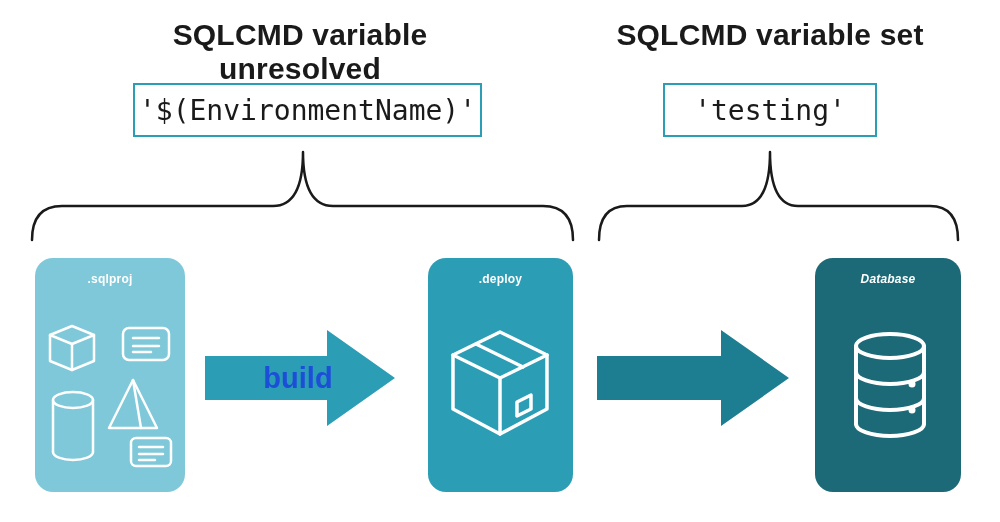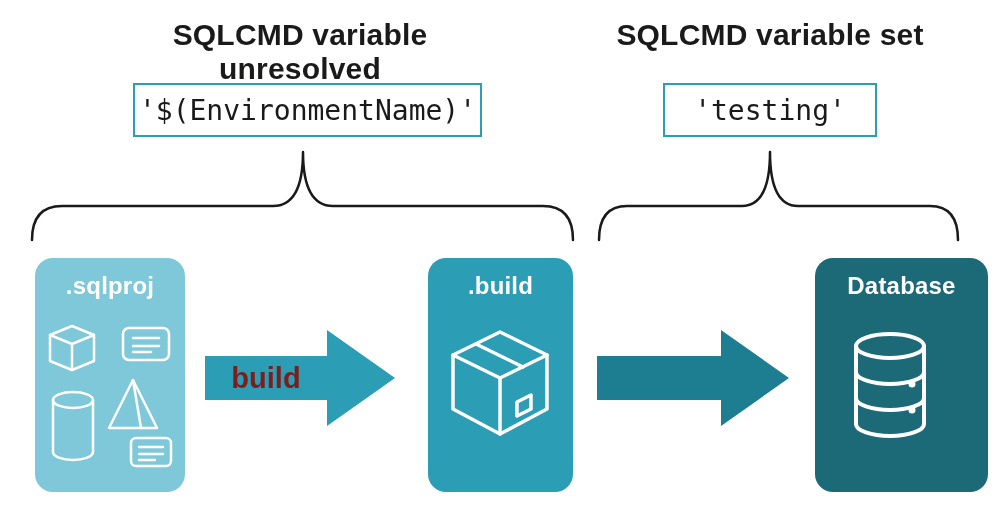--- a/index.html
+++ b/index.html
@@ -19,36 +19,36 @@
     font-family:"DejaVu Sans Mono",monospace;font-size:28px;color:#1a1a1a;
   }
   .codebox-left{left:133px;width:345px;}
   .codebox-right{left:663px;width:210px;}
   .overlay-svg{position:absolute;left:0;top:0;}
   .card{
     position:absolute;top:258px;height:234px;border-radius:18px;
   }
   .card-sqlproj{left:35px;width:150px;background:#7ec8d9;}
   .card-dacpac{left:428px;width:145px;background:#2b9db5;}
-  .card-database{left:815px;width:173px;background:#1c6977;}
+  .card-database{left:815px;width:146px;background:#1c6977;font-style:italic;}
   .card-label{
     position:absolute;top:14px;left:0;width:100%;text-align:center;
-    color:#ffffff;font-size:24px;font-weight:700;letter-spacing:.2px;
+    color:#ffffff;font-size:12px;font-weight:700;letter-spacing:.2px;
   }
   .card-icon{position:absolute;}
   .icon-sqlproj{left:10px;top:62px;}
   .icon-dacpac{left:17px;top:68px;}
   .icon-database{left:30px;top:72px;}
   .arrow{position:absolute;top:330px;height:96px;}
   .arrow-build{left:205px;width:190px;}
   .arrow-deploy{left:597px;width:192px;}
   .arrow svg{position:absolute;left:0;top:0;}
   .arrow-label{
     position:absolute;top:0;height:96px;display:flex;align-items:center;
-    justify-content:center;color:#7f1d1d;font-size:29px;font-weight:700;
+    justify-content:center;color:#1d4ed8;font-size:29px;font-weight:700;padding-left:32px;
   }
   .arrow-build .arrow-label{left:0;width:122px;}
   .arrow-deploy .arrow-label{left:0;width:124px;}
 </style>
 </head>
 <body>
 
 <div class="canvas">
 
   <div class="title title-left">SQLCMD variable unresolved</div>
@@ -95,21 +95,21 @@
   </div>
 
   <div class="arrow arrow-build">
     <svg width="190" height="96" viewBox="0 0 190 96">
       <polygon points="0,26 122,26 122,0 190,48 122,96 122,70 0,70" fill="#2B9DB5"></polygon>
     </svg>
     <div class="arrow-label">build</div>
   </div>
 
   <div class="card card-dacpac">
-    <div class="card-label">.build</div>
+    <div class="card-label">.deploy</div>
     <svg class="card-icon icon-dacpac" width="110" height="115" viewBox="0 0 110 115" fill="none" stroke="#ffffff" stroke-width="3.5" stroke-linejoin="round" stroke-linecap="round">
       <polygon points="55,6 102,29 55,52 8,29"></polygon>
       <path d="M8 29 V83 L55 108 V52"></path>
       <path d="M102 29 V83 L55 108"></path>
       <path d="M31 18 L78 41"></path>
       <polygon points="72,76 86,69 86,83 72,90"></polygon>
     </svg>
   </div>
 
   <div class="arrow arrow-deploy">

